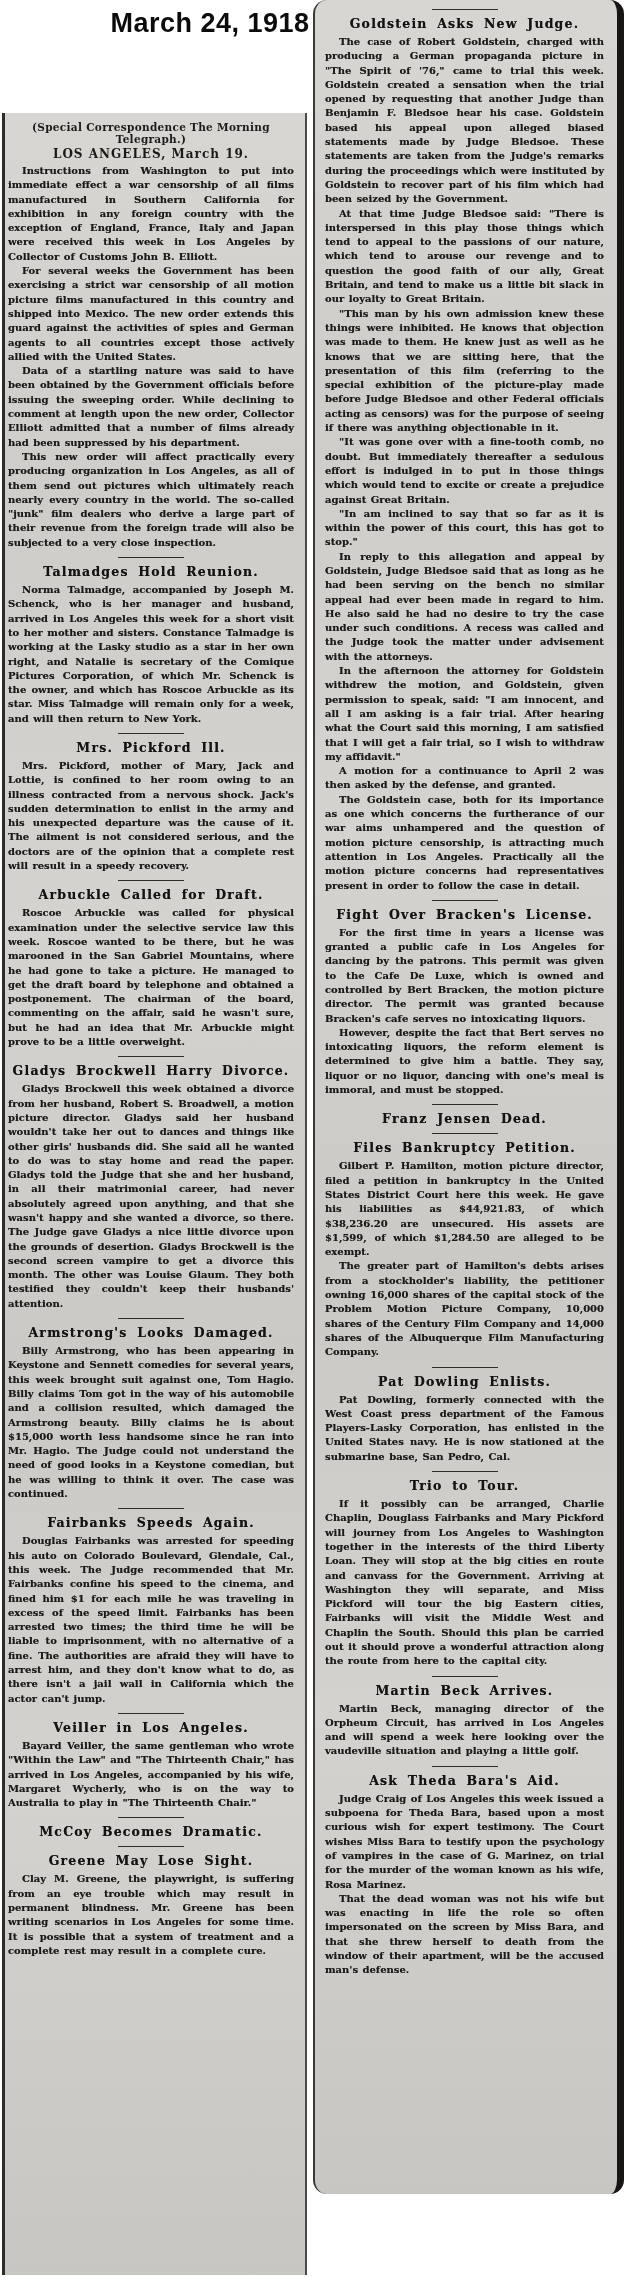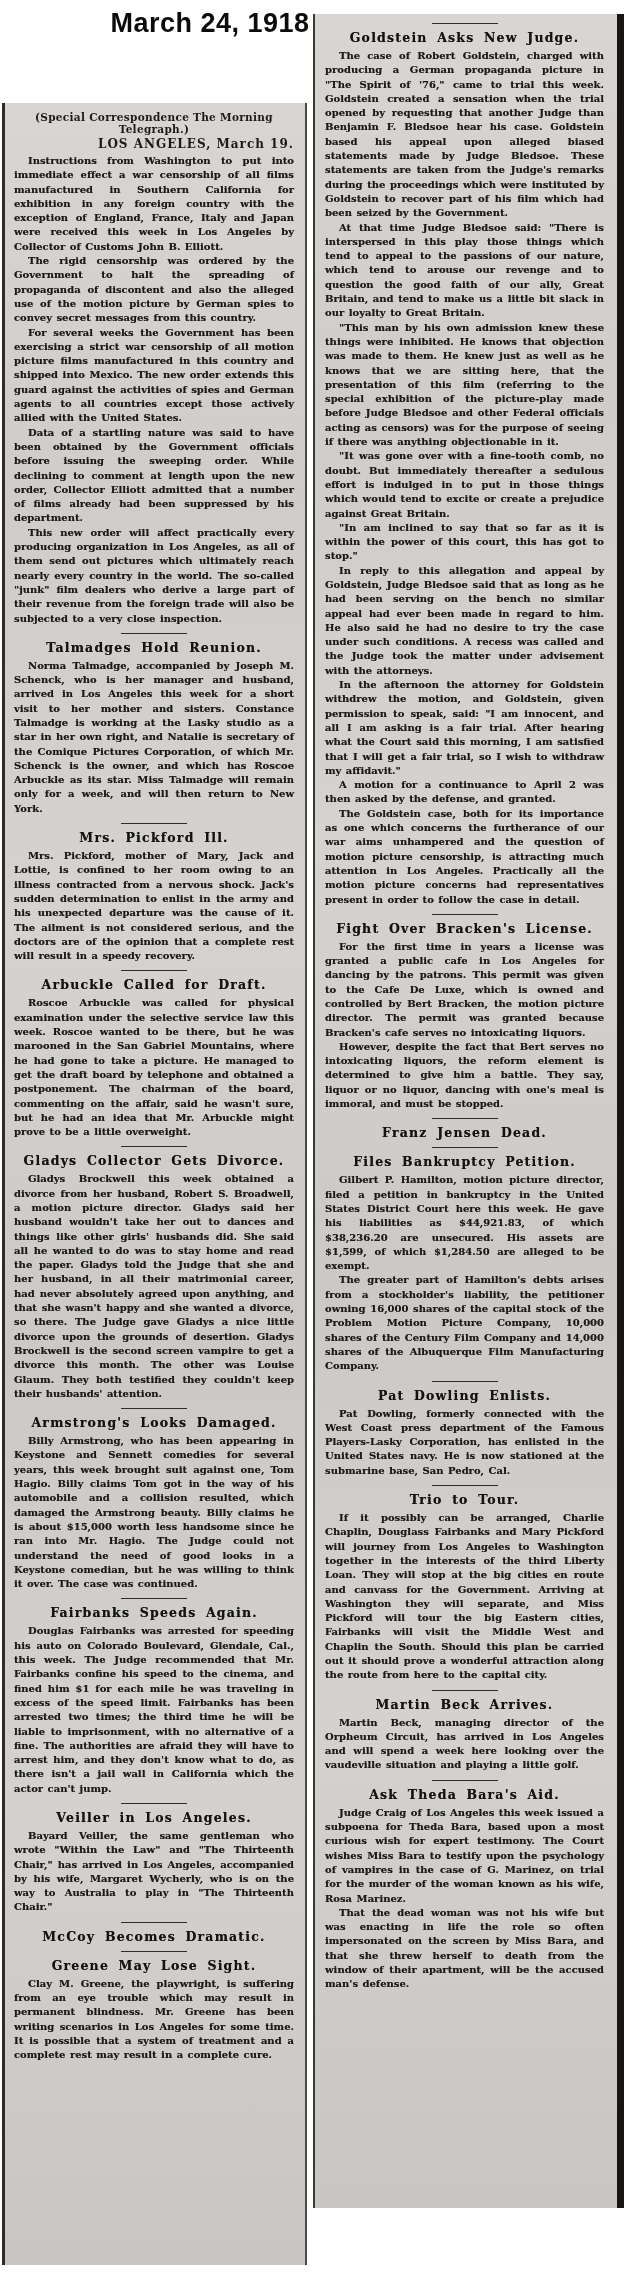--- a/index.html
+++ b/index.html
@@ -12,35 +12,36 @@
     font-family:"Liberation Sans","DejaVu Sans",sans-serif;
     font-size:27px;color:#0b0b0b;letter-spacing:0.5px;white-space:nowrap;
     padding-left:60px;box-sizing:border-box;font-weight:bold;
   }
   .clip{
     position:absolute;box-sizing:border-box;overflow:hidden;
     color:#1b1a18;
     background:linear-gradient(180deg,#d8d6d2 0%,#cfcdc9 18%,#d5d3cf 38%,#cbc9c5 58%,#d4d2ce 78%,#c8c6c2 100%);
   }
   .clip-left{
-    left:2px;top:103px;width:305px;height:2162px;
+    left:2px;top:113px;width:305px;height:2162px;
     border-left:3px solid #2e2c29;border-right:2px solid #4c4a47;
-    padding:6px 11px 4px 9px;
+    padding:6px 11px 4px 3px;
   }
   .clip-right{
-    left:313px;top:14px;width:311px;height:2194px;
+    left:313px;top:0;width:311px;height:2194px;
     border-left:2px solid #3a3835;border-right:7px solid #171614;
     padding:2px 13px 4px 10px;
+    border-radius:14px;
   }
   .credit{
     font-size:10.5px;text-align:center;letter-spacing:0.3px;
     margin:2px 0 1px 0;font-weight:600;
   }
   .dateline{
-    font-size:12px;text-align:right;font-weight:700;
+    font-size:12px;text-align:center;font-weight:700;
     letter-spacing:1px;margin:2px 0 3px 0;
   }
   p.np{
     font-size:10px;line-height:14.3px;text-align:justify;margin:0;
     text-indent:14px;font-weight:600;
     text-shadow:0 0 0.5px rgba(20,20,20,0.55);
     word-spacing:1px;
   }
   .section-divider{
     width:66px;height:0;border-top:1.5px solid #2f2d2a;
@@ -55,35 +56,34 @@
 </head>
 <body>
 
 <div class="date-header">March 24, 1918</div>
 
 <div class="clip clip-left">
   <div class="credit">(Special Correspondence The Morning Telegraph.)</div>
   <div class="dateline">LOS ANGELES, March 19.</div>
   <div id="left-body">
       <p class="np">Instructions from Washington to put into immediate effect a war censorship of all films manufactured in Southern California for exhibition in any foreign country with the exception of England, France, Italy and Japan were received this week in Los Angeles by Collector of Customs John B. Elliott.</p>
-      <p class="np">The rigid censorship was ordered by the Government to halt the spreading of propaganda of discontent and also the alleged use of the motion picture by German spies to convey secret messages from this country.</p>
       <p class="np">For several weeks the Government has been exercising a strict war censorship of all motion picture films manufactured in this country and shipped into Mexico. The new order extends this guard against the activities of spies and German agents to all countries except those actively allied with the United States.</p>
       <p class="np">Data of a startling nature was said to have been obtained by the Government officials before issuing the sweeping order. While declining to comment at length upon the new order, Collector Elliott admitted that a number of films already had been suppressed by his department.</p>
       <p class="np">This new order will affect practically every producing organization in Los Angeles, as all of them send out pictures which ultimately reach nearly every country in the world. The so-called "junk" film dealers who derive a large part of their revenue from the foreign trade will also be subjected to a very close inspection.</p>
       <div class="section-divider"></div>
       <h3 class="section-heading">Talmadges Hold Reunion.</h3>
       <p class="np">Norma Talmadge, accompanied by Joseph M. Schenck, who is her manager and husband, arrived in Los Angeles this week for a short visit to her mother and sisters. Constance Talmadge is working at the Lasky studio as a star in her own right, and Natalie is secretary of the Comique Pictures Corporation, of which Mr. Schenck is the owner, and which has Roscoe Arbuckle as its star. Miss Talmadge will remain only for a week, and will then return to New York.</p>
       <div class="section-divider"></div>
       <h3 class="section-heading">Mrs. Pickford Ill.</h3>
       <p class="np">Mrs. Pickford, mother of Mary, Jack and Lottie, is confined to her room owing to an illness contracted from a nervous shock. Jack's sudden determination to enlist in the army and his unexpected departure was the cause of it. The ailment is not considered serious, and the doctors are of the opinion that a complete rest will result in a speedy recovery.</p>
       <div class="section-divider"></div>
       <h3 class="section-heading">Arbuckle Called for Draft.</h3>
       <p class="np">Roscoe Arbuckle was called for physical examination under the selective service law this week. Roscoe wanted to be there, but he was marooned in the San Gabriel Mountains, where he had gone to take a picture. He managed to get the draft board by telephone and obtained a postponement. The chairman of the board, commenting on the affair, said he wasn't sure, but he had an idea that Mr. Arbuckle might prove to be a little overweight.</p>
       <div class="section-divider"></div>
-      <h3 class="section-heading">Gladys Collector Gets Divorce.</h3>
+      <h3 class="section-heading">Gladys Brockwell Harry Divorce.</h3>
       <p class="np">Gladys Brockwell this week obtained a divorce from her husband, Robert S. Broadwell, a motion picture director. Gladys said her husband wouldn't take her out to dances and things like other girls' husbands did. She said all he wanted to do was to stay home and read the paper. Gladys told the Judge that she and her husband, in all their matrimonial career, had never absolutely agreed upon anything, and that she wasn't happy and she wanted a divorce, so there. The Judge gave Gladys a nice little divorce upon the grounds of desertion. Gladys Brockwell is the second screen vampire to get a divorce this month. The other was Louise Glaum. They both testified they couldn't keep their husbands' attention.</p>
       <div class="section-divider"></div>
       <h3 class="section-heading">Armstrong's Looks Damaged.</h3>
       <p class="np">Billy Armstrong, who has been appearing in Keystone and Sennett comedies for several years, this week brought suit against one, Tom Hagio. Billy claims Tom got in the way of his automobile and a collision resulted, which damaged the Armstrong beauty. Billy claims he is about $15,000 worth less handsome since he ran into Mr. Hagio. The Judge could not understand the need of good looks in a Keystone comedian, but he was willing to think it over. The case was continued.</p>
       <div class="section-divider"></div>
       <h3 class="section-heading">Fairbanks Speeds Again.</h3>
       <p class="np">Douglas Fairbanks was arrested for speeding his auto on Colorado Boulevard, Glendale, Cal., this week. The Judge recommended that Mr. Fairbanks confine his speed to the cinema, and fined him $1 for each mile he was traveling in excess of the speed limit. Fairbanks has been arrested two times; the third time he will be liable to imprisonment, with no alternative of a fine. The authorities are afraid they will have to arrest him, and they don't know what to do, as there isn't a jail wall in California which the actor can't jump.</p>
       <div class="section-divider"></div>
       <h3 class="section-heading">Veiller in Los Angeles.</h3>
       <p class="np">Bayard Veiller, the same gentleman who wrote "Within the Law" and "The Thirteenth Chair," has arrived in Los Angeles, accompanied by his wife, Margaret Wycherly, who is on the way to Australia to play in "The Thirteenth Chair."</p>

